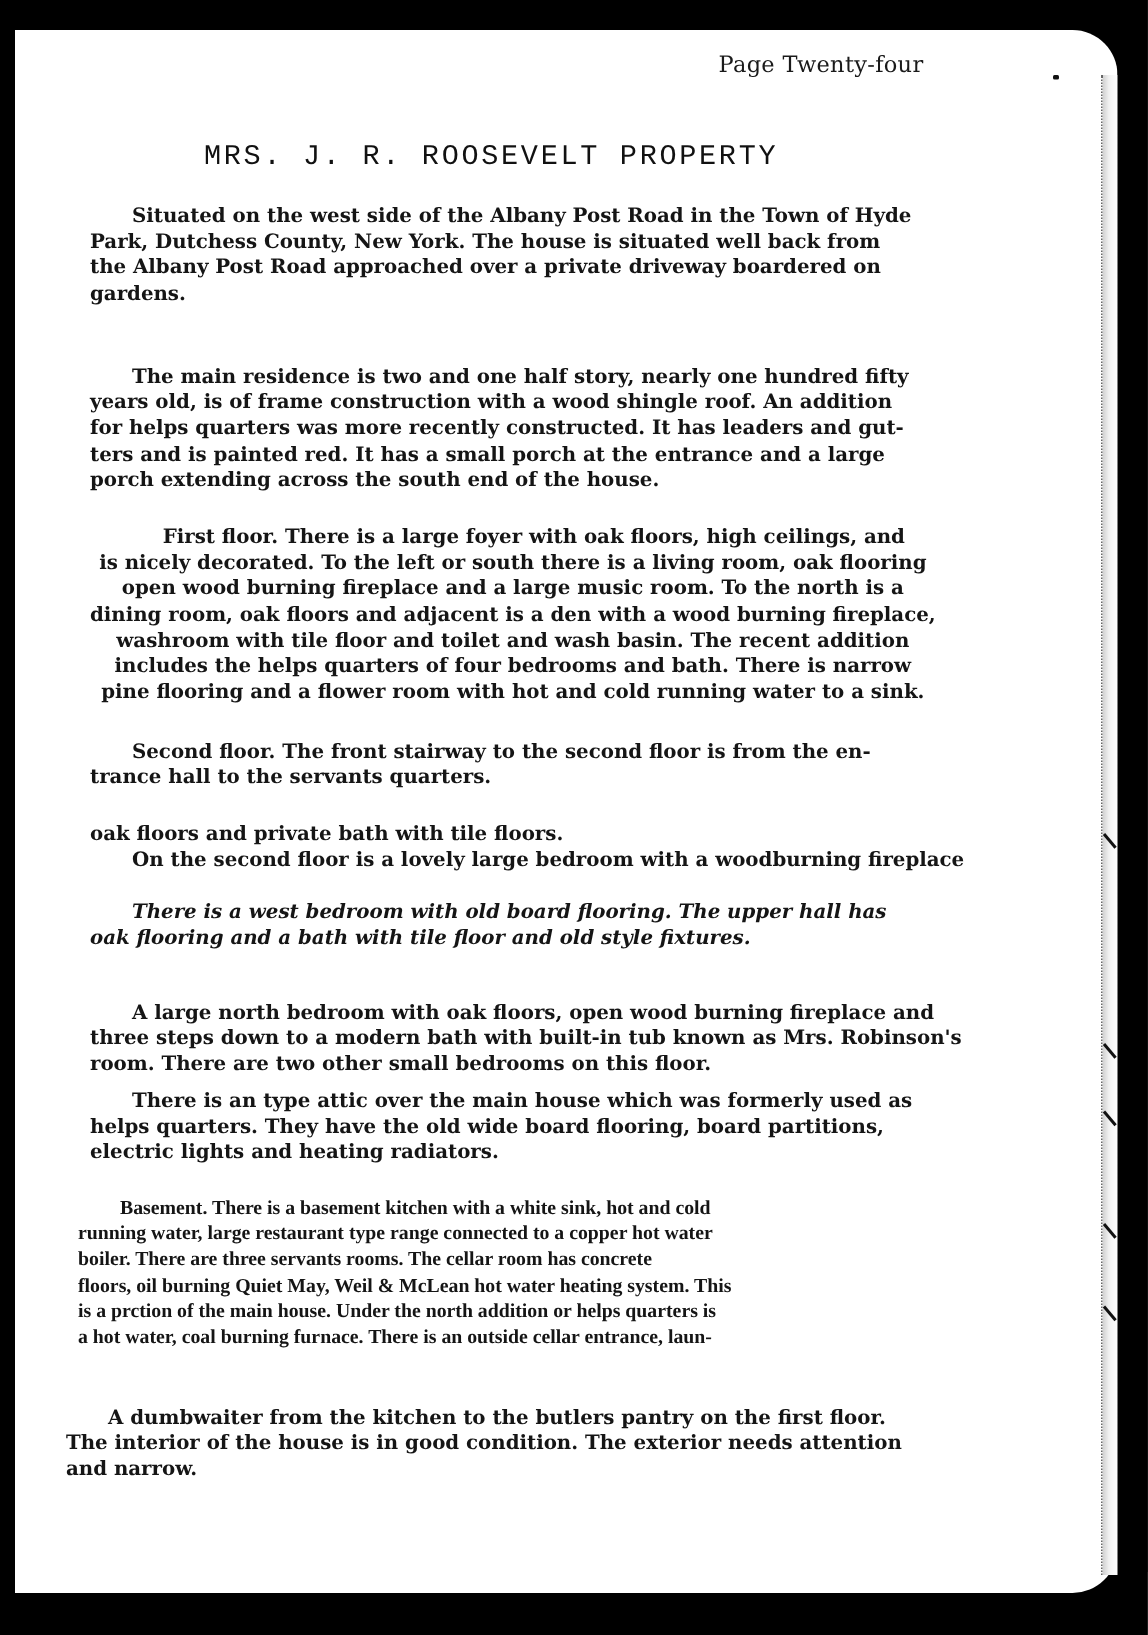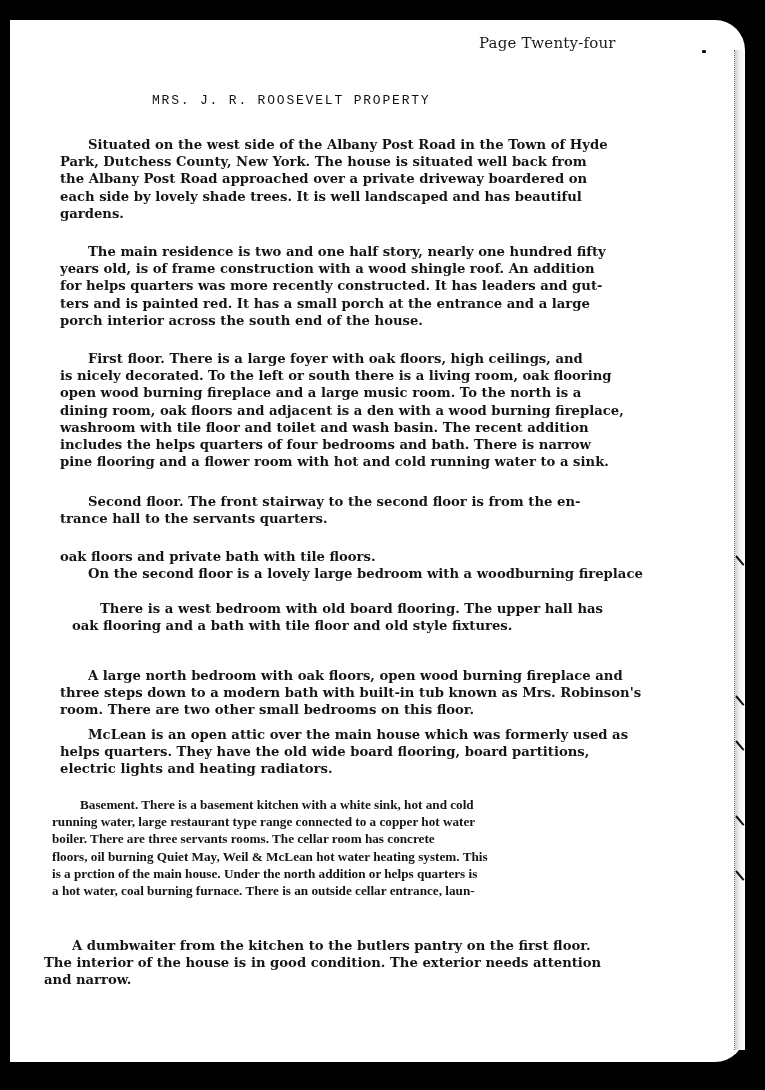--- a/index.html
+++ b/index.html
@@ -67,24 +67,24 @@
       position: absolute;
       left: 479px;
       top: 34px;
       font-family: "DejaVu Serif", serif;
       font-size: 15px;
       color: #1a1a1a;
       letter-spacing: 0.2px;
     }
     .title {
       position: absolute;
-      left: 152px;
+      left: 136px;
       top: 93px;
       font-family: "Liberation Mono", monospace;
-      font-size: 13px;
+      font-size: 19px;
       letter-spacing: 1.8px;
       color: #111;
     }
     .body-text {
       position: absolute;
       left: 56px;
       top: 136px;
       width: 640px;
       font-family: "DejaVu Serif", serif;
       font-size: 13.2px;
@@ -94,24 +94,24 @@
     }
     .para {
       margin: 0;
     }
     .line {
       display: block;
       white-space: nowrap;
     }
     .p1 { position: absolute; top: 0; left: 4px; }
     .p2 { position: absolute; top: 107px; left: 4px; }
-    .p3 { position: absolute; top: 214px; left: 4px; }
+    .p3 { position: absolute; top: 214px; left: 4px; text-align: center; }
     .p4 { position: absolute; top: 357px; left: 4px; }
     .p5 { position: absolute; top: 412px; left: 4px; }
-    .p6 { position: absolute; top: 464px; left: 16px; }
+    .p6 { position: absolute; top: 464px; left: 4px; font-style: italic; }
     .p7 { position: absolute; top: 518px; left: 4px; margin-top: 13px; }
     .p8 { position: absolute; top: 590px; left: 4px; }
     .p9 { position: absolute; top: 660px; left: -4px; font-family: Liberation Serif, serif; }
     .p10 { position: absolute; top: 801px; left: -12px; }
     .indent { padding-left: 28px; }
   </style>
 </head>
 <body>
 
 <div class="scan">
@@ -127,30 +127,29 @@
   <div class="speck" style="left:702px; top:50px;"></div>
 
   <div class="page-number">Page Twenty-four</div>
   <div class="title">MRS. J. R. ROOSEVELT PROPERTY</div>
 
   <div class="body-text">
     <div class="para p1">
       <span class="line indent">Situated on the west side of the Albany Post Road in the Town of Hyde</span>
       <span class="line">Park, Dutchess County, New York.  The house is situated well back from</span>
       <span class="line">the Albany Post Road approached over a private driveway boardered on</span>
-      <span class="line">each side by lovely shade trees.  It is well landscaped and has beautiful</span>
       <span class="line">gardens.</span>
     </div>
 
     <div class="para p2">
       <span class="line indent">The main residence is two and one half story, nearly one hundred fifty</span>
       <span class="line">years old, is of frame construction with a wood shingle roof.  An addition</span>
       <span class="line">for helps quarters was more recently constructed.  It has leaders and gut-</span>
       <span class="line">ters and is painted red.   It has a small porch at the entrance and a large</span>
-      <span class="line">porch interior across the south end of the house.</span>
+      <span class="line">porch extending across the south end of the house.</span>
     </div>
 
     <div class="para p3">
       <span class="line indent">First floor.  There is a large foyer with oak floors, high ceilings, and</span>
       <span class="line">is nicely decorated.  To the left or south there is a living room, oak flooring</span>
       <span class="line">open wood burning fireplace and a large music room.  To the north is a</span>
       <span class="line">dining room, oak floors and adjacent is a den with a wood burning fireplace,</span>
       <span class="line">washroom with tile floor and toilet and wash basin.  The recent addition</span>
       <span class="line">includes the helps quarters of four bedrooms and bath.  There is narrow</span>
       <span class="line">pine flooring and a flower room with hot and cold running water to a sink.</span>
@@ -171,21 +170,21 @@
       <span class="line">oak flooring and a bath with tile floor and old style fixtures.</span>
     </div>
 
     <div class="para p7">
       <span class="line indent">A large north bedroom with oak floors, open wood burning fireplace and</span>
       <span class="line">three steps down to a modern bath with built-in tub known as Mrs. Robinson's</span>
       <span class="line">room.  There are two other small bedrooms on this floor.</span>
     </div>
 
     <div class="para p8">
-      <span class="line indent">McLean is an open attic over the main house which was formerly used as</span>
+      <span class="line indent">There is an type attic over the main house which was formerly used as</span>
       <span class="line">helps quarters.  They have the old wide board flooring, board partitions,</span>
       <span class="line">electric lights and heating radiators.</span>
     </div>
 
     <div class="para p9">
       <span class="line indent">Basement.  There is a basement kitchen with a white sink, hot and cold</span>
       <span class="line">running water, large restaurant type range connected to a copper hot water</span>
       <span class="line">boiler.  There are three servants rooms.  The cellar room has concrete</span>
       <span class="line">floors, oil burning Quiet May, Weil &amp; McLean hot water heating system.  This</span>
       <span class="line">is a prction of the main house.  Under the north addition or helps quarters is</span>

